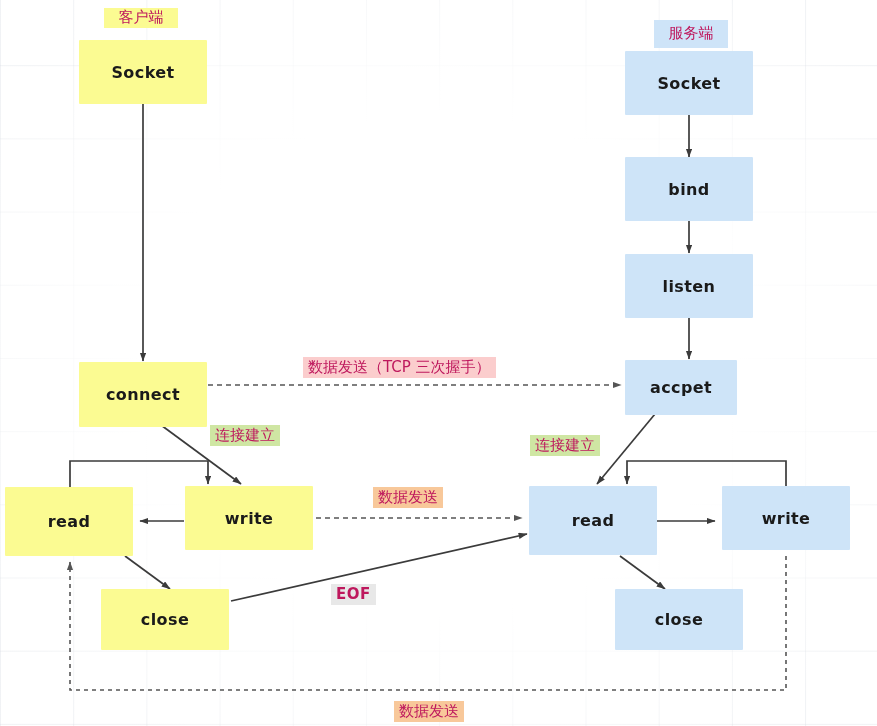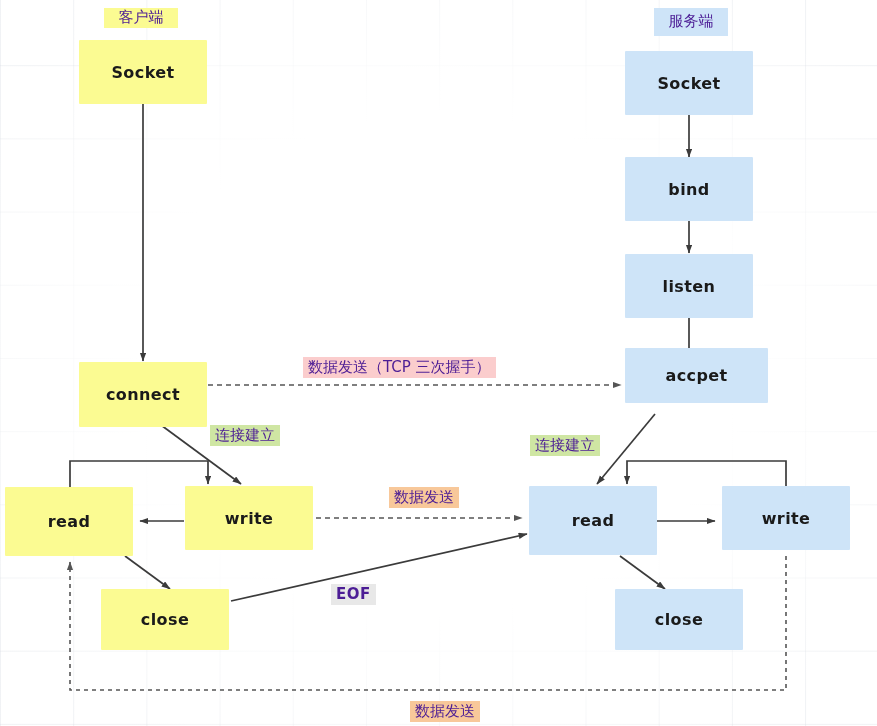--- a/index.html
+++ b/index.html
@@ -55,29 +55,29 @@
   .node.server { background: #cee4f8; }
 
   .tag {
     position: absolute;
     box-sizing: border-box;
     display: flex;
     align-items: center;
     justify-content: center;
     font-size: 15px;
     line-height: 1;
-    color: #4c1d95;
+    color: #be185d;
     padding: 3px 5px 4px 5px;
     white-space: nowrap;
   }
   .tag.yellow { background: #fbfb92; }
   .tag.blue   { background: #cee4f8; }
   .tag.green  { background: #cfe6a3; }
   .tag.pink   { background: #fbcdcd; }
-  .tag.orange { background: #f8c89a; margin-left: 16px; }
+  .tag.orange { background: #f8c89a; }
   .tag.grey   { background: #e8e8e8; font-weight: 700; letter-spacing: 0.5px; }
 </style>
 </head>
 <body>
 
 <div id="canvas">
 
   <div id="grid-wash"></div>
 
   <svg class="layer" viewBox="0 0 877 726" xmlns="http://www.w3.org/2000/svg">
@@ -136,29 +136,29 @@
   <div class="node client" style="left:79px; top:40px; width:128px; height:64px;">Socket</div>
 
   <div class="node client" style="left:79px; top:362px; width:128px; height:65px;">connect</div>
 
   <div class="node client" style="left:5px; top:487px; width:128px; height:69px;">read</div>
 
   <div class="node client" style="left:185px; top:486px; width:128px; height:64px;">write</div>
 
   <div class="node client" style="left:101px; top:589px; width:128px; height:61px;">close</div>
 
-  <div class="tag blue" style="left:654px; top:8px; width:74px; height:28px;">服务端</div>
+  <div class="tag blue" style="left:654px; top:20px; width:74px; height:28px;">服务端</div>
 
   <div class="node server" style="left:625px; top:51px; width:128px; height:64px;">Socket</div>
 
   <div class="node server" style="left:625px; top:254px; width:128px; height:64px;">listen</div>
 
   <div class="node server" style="left:625px; top:157px; width:128px; height:64px;">bind</div>
 
-  <div class="node server" style="left:625px; top:348px; width:143px; height:55px;">accpet</div>
+  <div class="node server" style="left:625px; top:360px; width:112px; height:55px;">accpet</div>
 
   <div class="node server" style="left:529px; top:486px; width:128px; height:69px;">read</div>
 
   <div class="node server" style="left:722px; top:486px; width:128px; height:64px;">write</div>
 
   <div class="node server" style="left:615px; top:589px; width:128px; height:61px;">close</div>
 
   <div class="tag pink" style="left:303px; top:357px; height:21px;">数据发送（TCP 三次握手）</div>
 
   <div class="tag green" style="left:210px; top:425px; height:21px;">连接建立</div>

